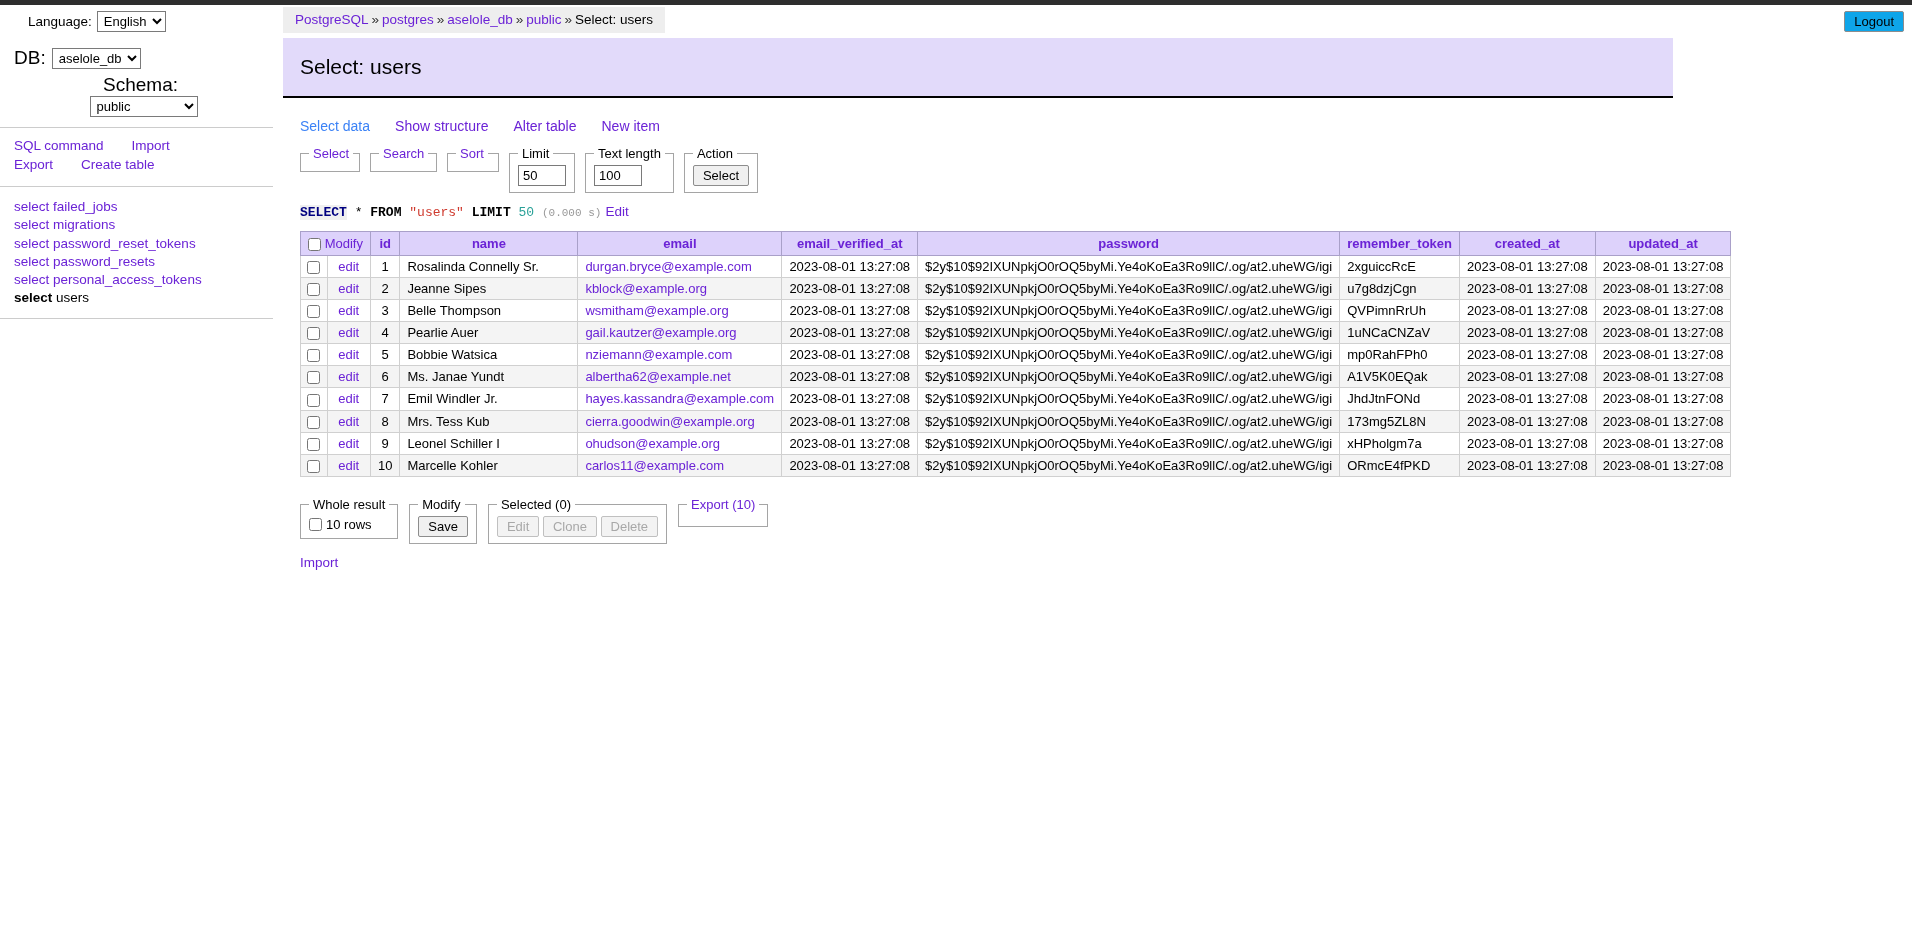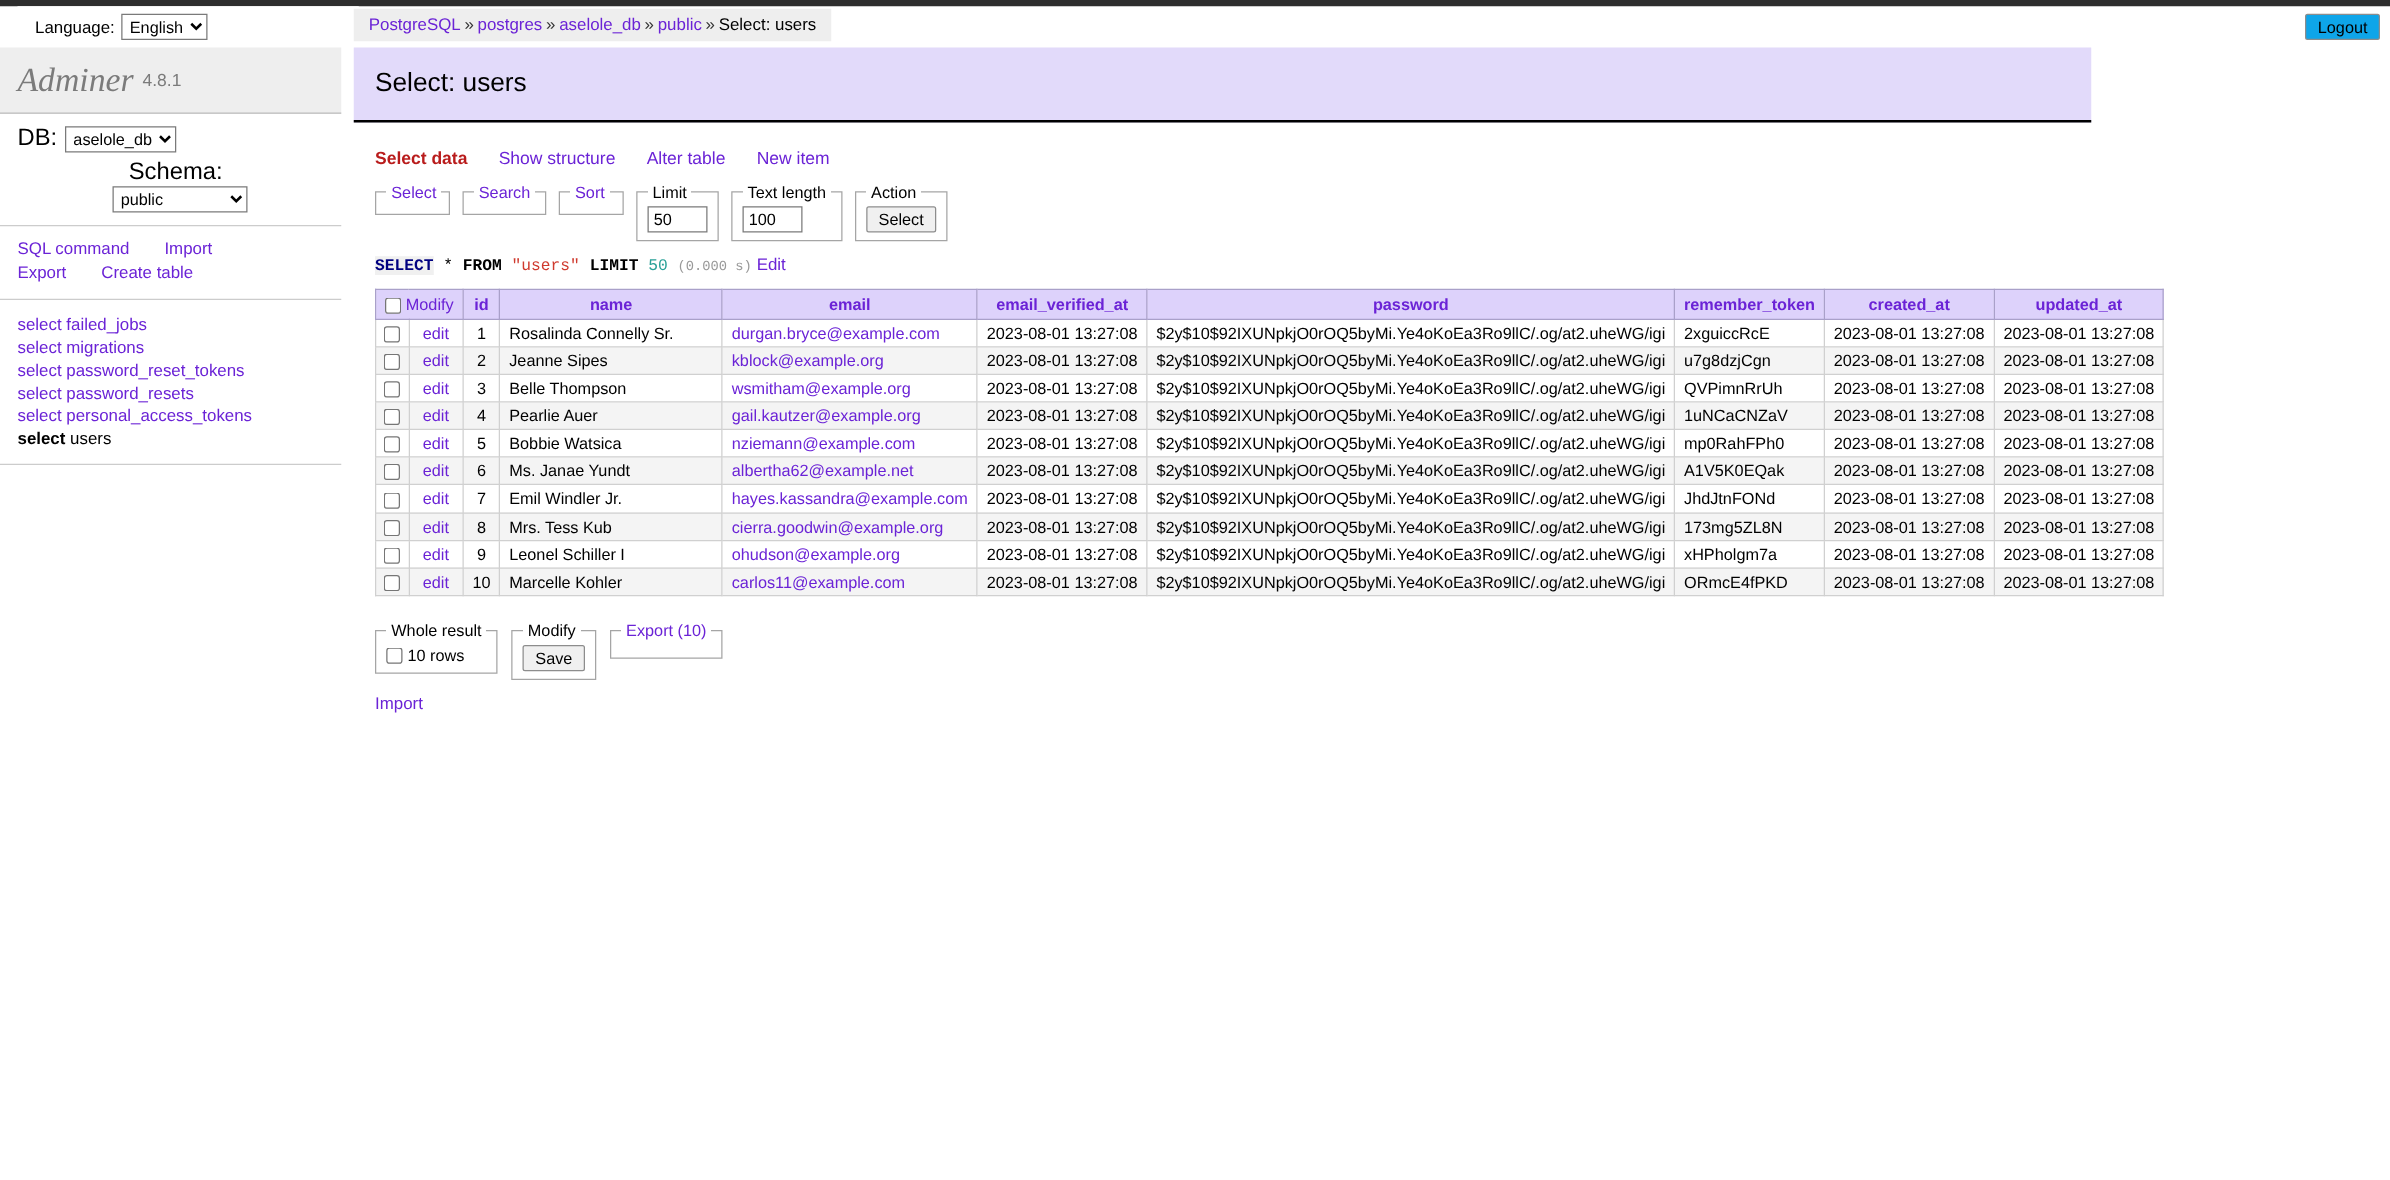--- a/index.html
+++ b/index.html
@@ -85,21 +85,21 @@
 
   #pagetitle {
     background: #e2dafa; border-bottom: 2px solid #000000;
     height: 60px; display: flex; align-items: center;
     padding-left: 17px; width: 1390px;
   }
   #pagetitle h2 { margin: 0; font-size: 21px; font-weight: normal; color: #000; }
 
   #tabs { padding: 20px 0 0 17px; font-size: 14px; }
   #tabs .tab { margin-right: 25px; }
-  #tabs .tab.active { font-weight: bold; color: #b91c1c; }
+  #tabs .tab.active { font-weight: normal; color: #3b82f6; }
 
   
   .fs-row { display: flex; align-items: flex-start; padding: 12px 0 0 17px; }
   fieldset.adm {
     border: 1px solid #a5a5a5; margin: 0 10px 0 0; padding: 4px 8px 6px 8px;
     min-width: 0;
   }
   fieldset.adm > legend {
     padding: 0 4px; font-size: 13px;
   }
@@ -173,24 +173,20 @@
 </div>
 
 <button id="logout-btn">Logout</button>
 
 <div id="breadcrumb">
   <a href="#">PostgreSQL</a><span class="sep">»</span><a href="#">postgres</a><span class="sep">»</span><a href="#">aselole_db</a><span class="sep">»</span><a href="#">public</a><span class="sep">»</span><span class="cur">Select: users</span>
 </div>
 
 <div id="sidebar">
 
-  <div id="brandbox">
-    <span class="brand">Adminer</span>
-    <span class="ver">4.8.1</span>
-  </div>
 
   <div id="dbbox">
     <div class="row">
       <span class="rl">DB:</span>
       <select class="ui">
         <option>aselole_db</option>
       </select>
     </div>
     <div class="row">
       <span class="rl">Schema:</span>
@@ -424,20 +420,26 @@
       <legend>Whole result</legend>
       <div class="chkrow">
         <input type="checkbox" style="">
         <label>10 rows</label>
       </div>
     </fieldset>
     <fieldset class="adm">
       <legend>Modify</legend>
       <button class="adm-btn">Save</button>
     </fieldset>
+    <fieldset class="adm">
+      <legend>Selected (0)</legend>
+      <button class="adm-btn" disabled="">Edit</button>
+      <button class="adm-btn" disabled="">Clone</button>
+      <button class="adm-btn" disabled="">Delete</button>
+    </fieldset>
     <fieldset class="adm" style="min-width:70px;height:30px">
       <legend><a href="#">Export (10)</a></legend>
     </fieldset>
   </div>
 
   <div id="importlink">
     <a href="#">Import</a>
   </div>
 
 </div>

